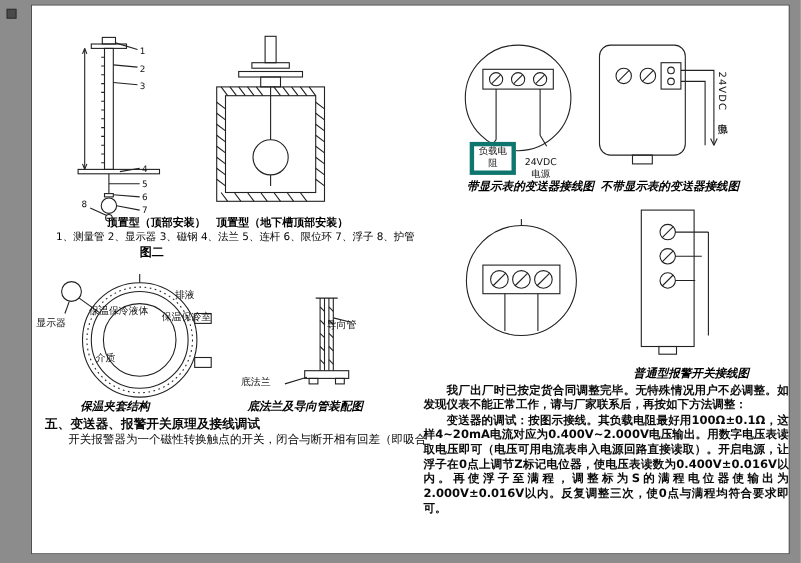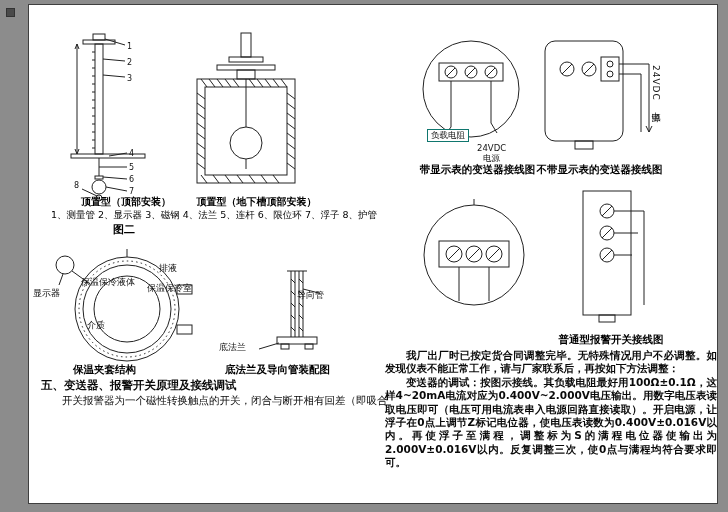--- a/index.html
+++ b/index.html
@@ -5,24 +5,24 @@
   * { margin:0; padding:0; box-sizing:border-box; }
   html,body { width:728px; height:512px; overflow:hidden; }
   body { background:#8c8c8c; position:relative; font-family:"DejaVu Sans",sans-serif; color:#111; }
   .corner-marker { position:absolute; left:6px; top:8px; width:9px; height:9px; background:#4a4a4a; border:1px solid #333; }
   .page { position:absolute; left:28px; top:4px; width:690px; height:500px; background:#ffffff; border:1px solid #3f3f3f; }
   .diag { position:absolute; }
   .diag path, .diag rect, .diag circle, .diag line { fill:none; stroke:#222; stroke-width:1; }
   .diag text { fill:#111; stroke:none; font-size:8px; font-family:"DejaVu Sans",sans-serif; }
   .lbl { position:absolute; font-size:9px; white-space:nowrap; color:#111; }
   .smallcap { position:absolute; font-size:10px; font-weight:bold; white-space:nowrap; color:#000; }
-  .cap { position:absolute; font-size:10.5px; font-weight:bold; white-space:nowrap; color:#000; text-align:center; }
+  .cap { position:absolute; font-size:10.5px; font-weight:bold; white-space:nowrap; color:#000; text-align:right;font-style:italic; }
   .figlabel { position:absolute; font-size:11px; font-weight:bold; color:#000; }
   .partslist { position:absolute; font-size:9.5px; white-space:nowrap; color:#000; }
-  .boxlbl { position:absolute; font-size:8.5px; border:1px solid #0f766e; padding:0 2px; line-height:11px; text-align:center; background:#fff; }
+  .boxlbl { position:absolute; font-size:8.5px; border:4px solid #0f766e; padding:0 2px; line-height:11px; text-align:center; background:#fff; }
   .tinylbl { position:absolute; font-size:8.5px; white-space:nowrap; }
   .vlabel { position:absolute; writing-mode:vertical-rl; font-size:9px; letter-spacing:1px; white-space:nowrap; }
   .textblock { position:absolute; font-size:10.5px; line-height:13px; text-align:justify; color:#0a0a0a; }
   .textblock .title { font-size:11.5px; font-weight:bold; margin-bottom:2px; }
   .textblock p { text-indent:2em; }
   .textblock.em { font-weight:600; line-height:13.4px; }
 </style>
 </head>
 <body>
 
@@ -75,24 +75,24 @@
       <path d="M14 48l6 8M22 48l6 8M30 48l6 8M38 48l6 8M46 48l6 8M62 48l6 8M70 48l6 8M78 48l6 8M86 48l6 8M94 48l6 8"></path>
       <path d="M10 62l8 6M10 72l8 6M10 82l8 6M10 92l8 6M10 102l8 6M10 112l8 6M10 122l8 6M10 132l8 6"></path>
       <path d="M100 62l8 6M100 72l8 6M100 82l8 6M100 92l8 6M100 102l8 6M100 112l8 6M100 122l8 6M100 132l8 6"></path>
       <path d="M14 144l6 8M26 144l6 8M38 144l6 8M50 144l6 8M62 144l6 8M74 144l6 8M86 144l6 8"></path>
       <line x1="59" y1="48" x2="59" y2="96"></line>
       <circle cx="59" cy="112" r="16"></circle>
       <line x1="59" y1="128" x2="59" y2="138"></line>
     </g>
   </svg>
 
-  <div class="smallcap" style="left:52px;top:190px;width:122px;text-align:left;">顶置型（顶部安装）</div>
+  <div class="smallcap" style="left:36px;top:190px;width:122px;text-align:right;">顶置型（顶部安装）</div>
   <div class="smallcap" style="left:150px;top:190px;width:155px;text-align:center;">顶置型（地下槽顶部安装）</div>
   <div class="partslist" style="left:22px;top:204px;">1、测量管  2、显示器  3、磁钢  4、法兰  5、连杆  6、限位环  7、浮子  8、护管</div>
-  <div class="figlabel" style="left:84px;top:217px;">图二</div>
+  <div class="figlabel" style="left:98px;top:217px;">图二</div>
 
   <svg class="diag" style="left:14px;top:240px;" width="160" height="130">
     <g>
       <circle cx="84" cy="64" r="52"></circle>
       <circle cx="84" cy="64" r="48" stroke-width="7" stroke-dasharray="1.5 3.2"></circle>
       <circle cx="84" cy="64" r="44"></circle>
       <circle cx="84" cy="64" r="33"></circle>
       <circle cx="22" cy="20" r="9"></circle>
       <line x1="29" y1="26" x2="47" y2="39"></line>
       <rect x="134" y="40" width="15" height="9"></rect>

